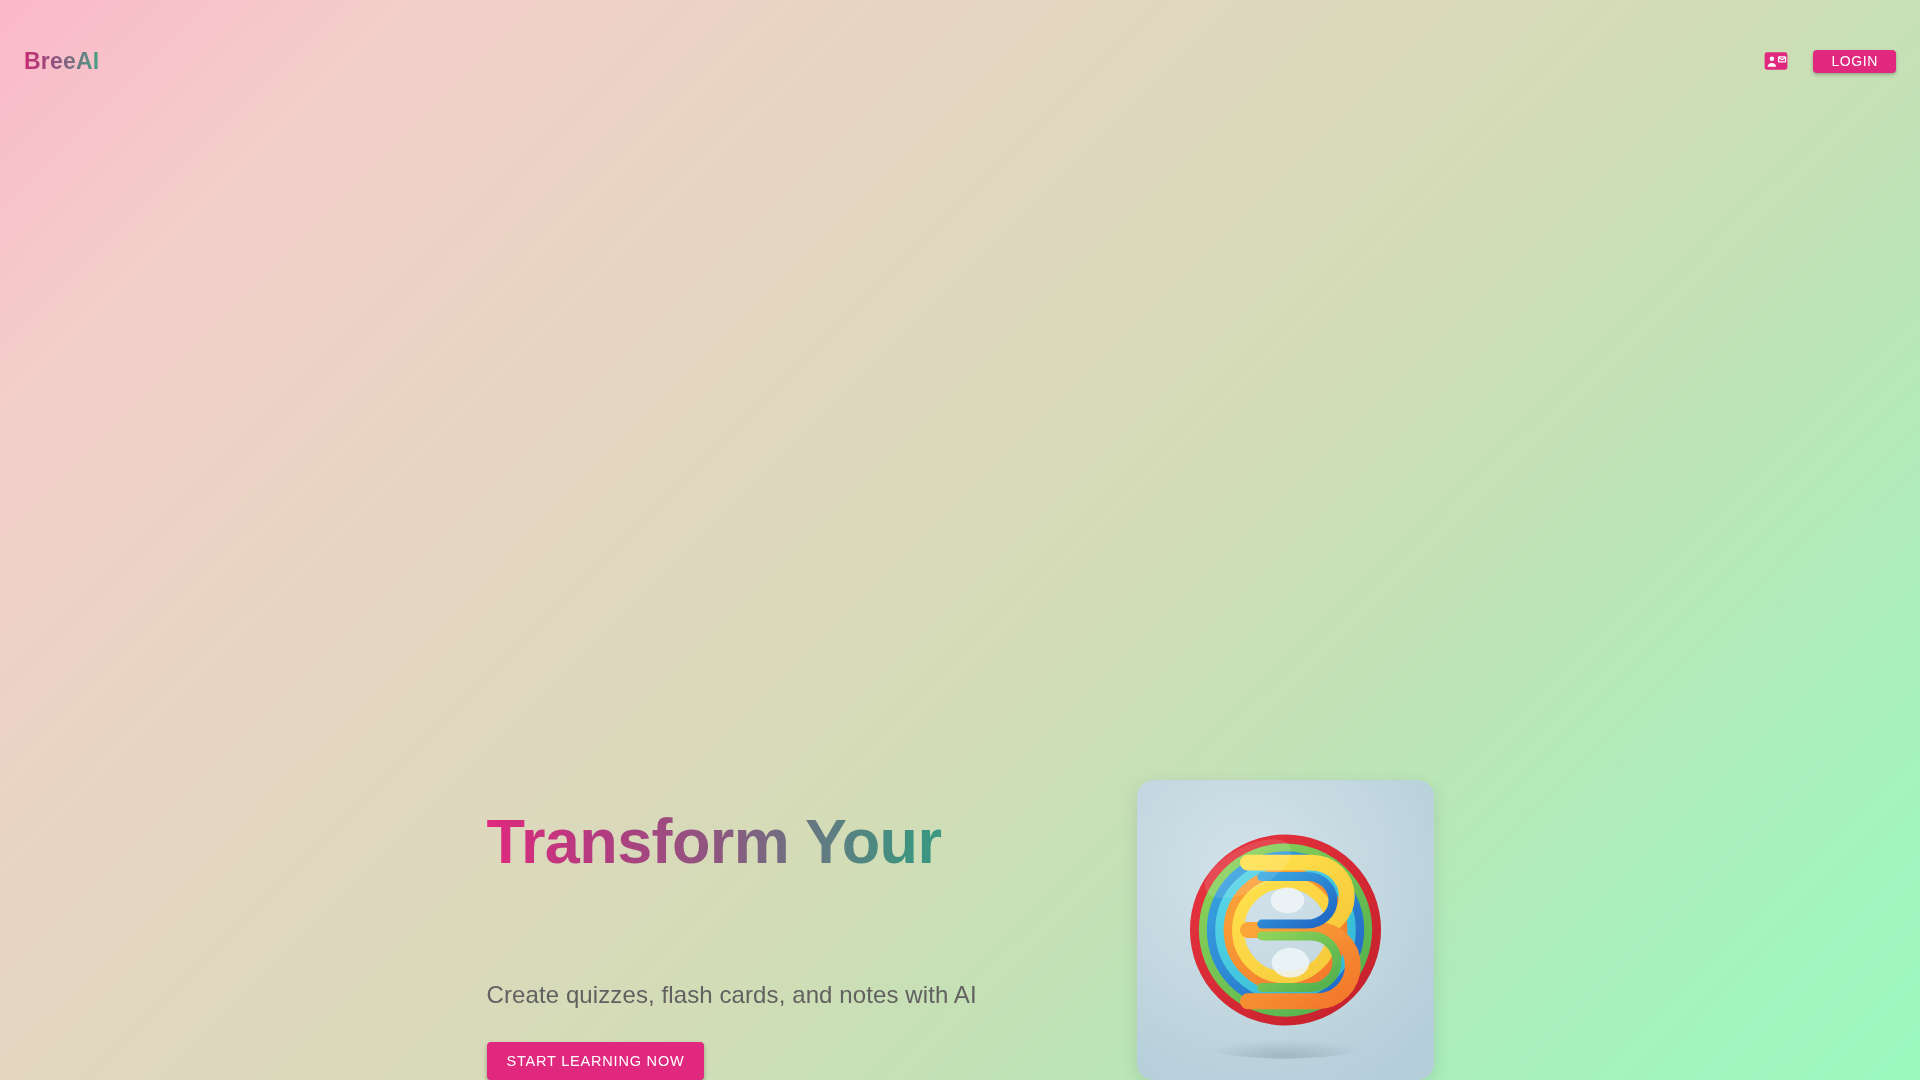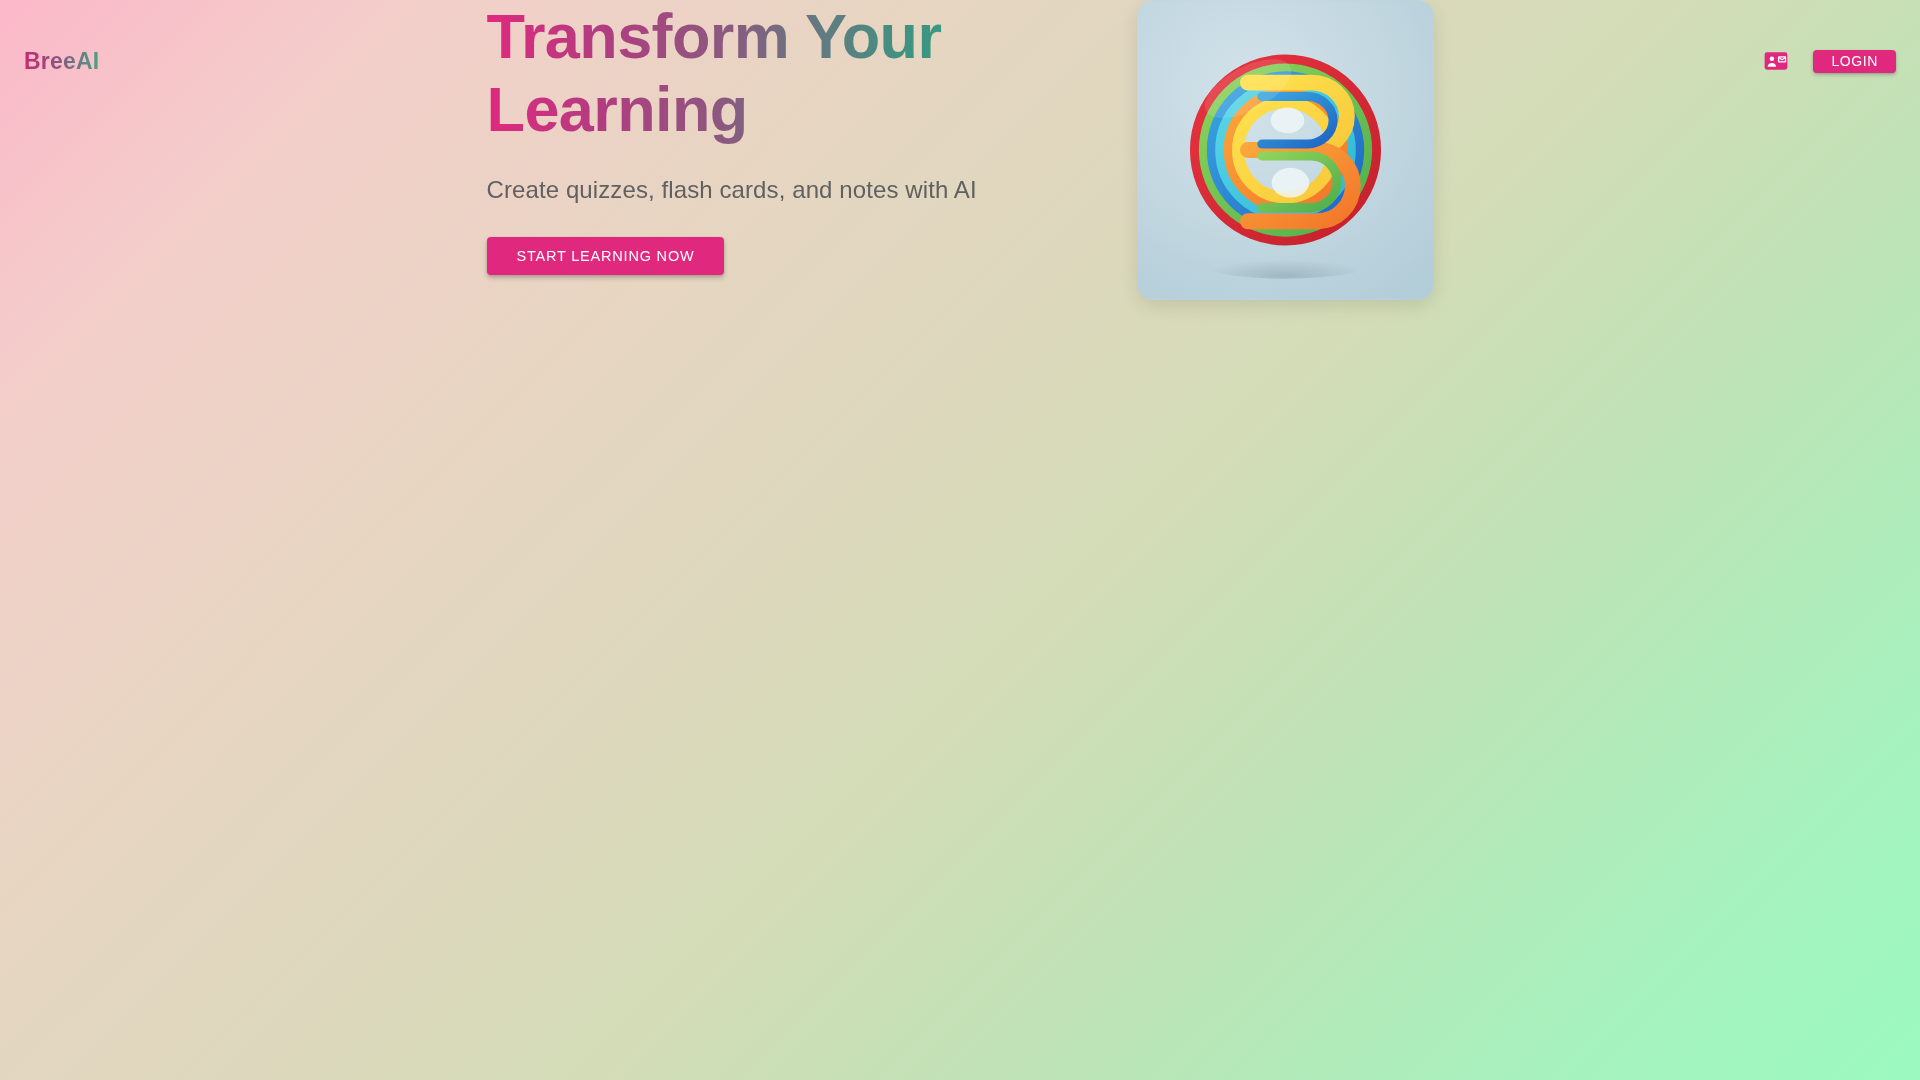--- a/index.html
+++ b/index.html
@@ -48,40 +48,40 @@
     font-family:"Liberation Sans", sans-serif;
     font-size:14px; font-weight:500; letter-spacing:0.6px;
     text-transform:uppercase; cursor:pointer;
     box-shadow:0 2px 4px rgba(0,0,0,0.18), 0 1px 2px rgba(0,0,0,0.12);
     display:flex; align-items:center; justify-content:center;
   }
 
   
   .hero {
     position:absolute; left:0; top:0; width:1920px; height:1080px;
-    display:flex; align-items:flex-start; justify-content:center;
+    display:flex; align-items:flex-end; justify-content:center;
     gap:130px;
   }
   .hero-text { width:520px; }
 
   .headline {
     font-size:63px; line-height:1.16; font-weight:bold;
     letter-spacing:-0.6px;
     background:linear-gradient(90deg, #e0297e 0%, #b23c80 22%, #8c5880 45%, #5f7d82 66%, #3d9480 82%, #35a089 100%);
     -webkit-background-clip:text; background-clip:text;
     -webkit-text-fill-color:transparent; color:transparent;
     margin-bottom:26px;
   }
   .subtitle {
     font-size:24px; color:#616161; line-height:1.5;
     margin-bottom:29px; letter-spacing:0.1px;
   }
   .cta-btn {
     background:#e0297e; color:#ffffff; border:none; border-radius:4px;
-    padding:0 30px; height:38px;
+    padding:0 20px; height:38px;
     font-family:"Liberation Sans", sans-serif;
     font-size:14.5px; font-weight:500; letter-spacing:0.8px;
     text-transform:uppercase; cursor:pointer;
     box-shadow:0 3px 5px rgba(0,0,0,0.20), 0 1px 3px rgba(0,0,0,0.12);
     display:inline-flex; align-items:center; justify-content:center;
   }
 
   
   .hero-image-card {
     width:297px; height:300px; border-radius:17px;
@@ -113,21 +113,21 @@
     <button class="login-btn">LOGIN</button>
   </div>
 </div>
 
 <div class="hero">
 
   <div class="hero-text">
 
     <h1 class="headline">
       <span>Transform Your</span><br>
-      <span>Learning</span><br>
+      <br>
     </h1>
 
     <p class="subtitle">Create quizzes, flash cards, and notes with AI</p>
 
     <button class="cta-btn">START LEARNING NOW</button>
   </div>
 
   <div class="hero-image-card">
     <svg viewBox="0 0 300 300" xmlns="http://www.w3.org/2000/svg" aria-hidden="true">
       <defs>

